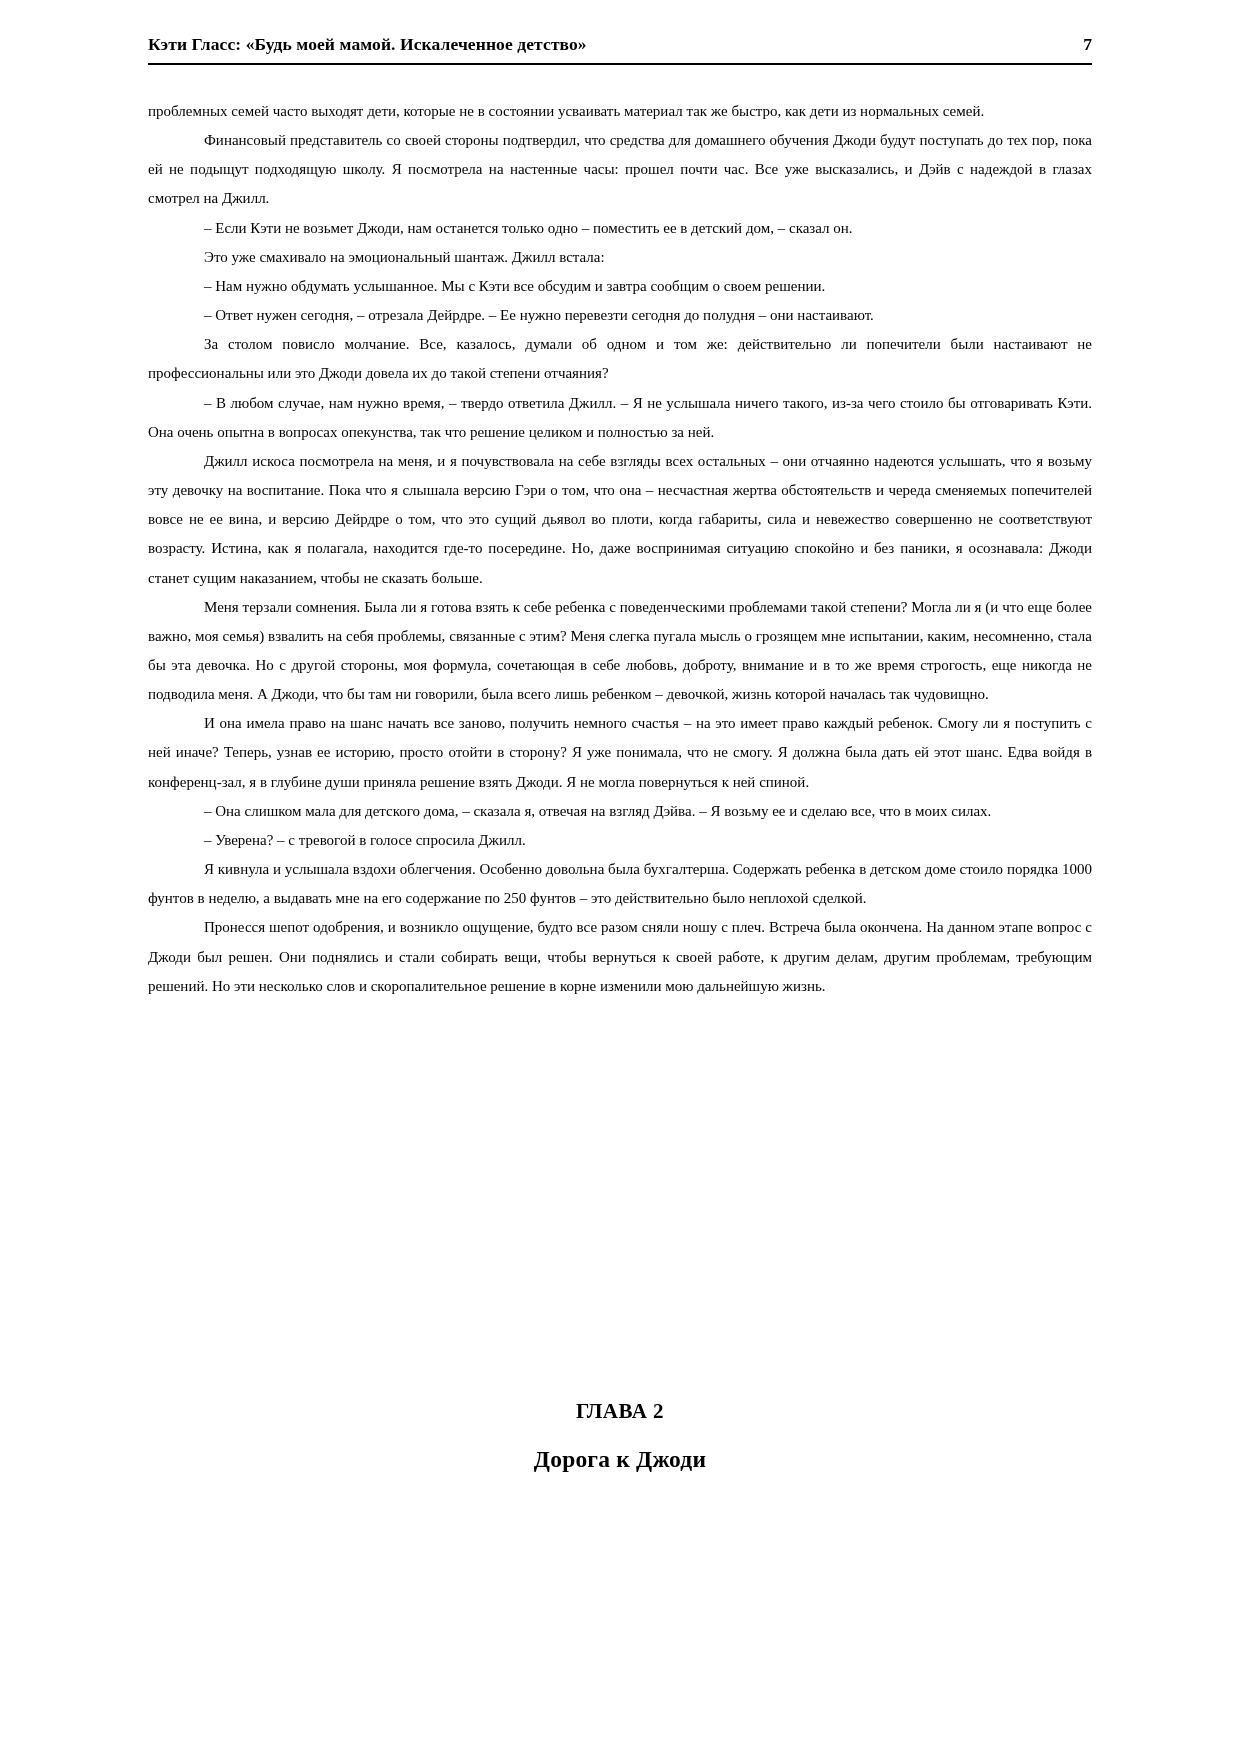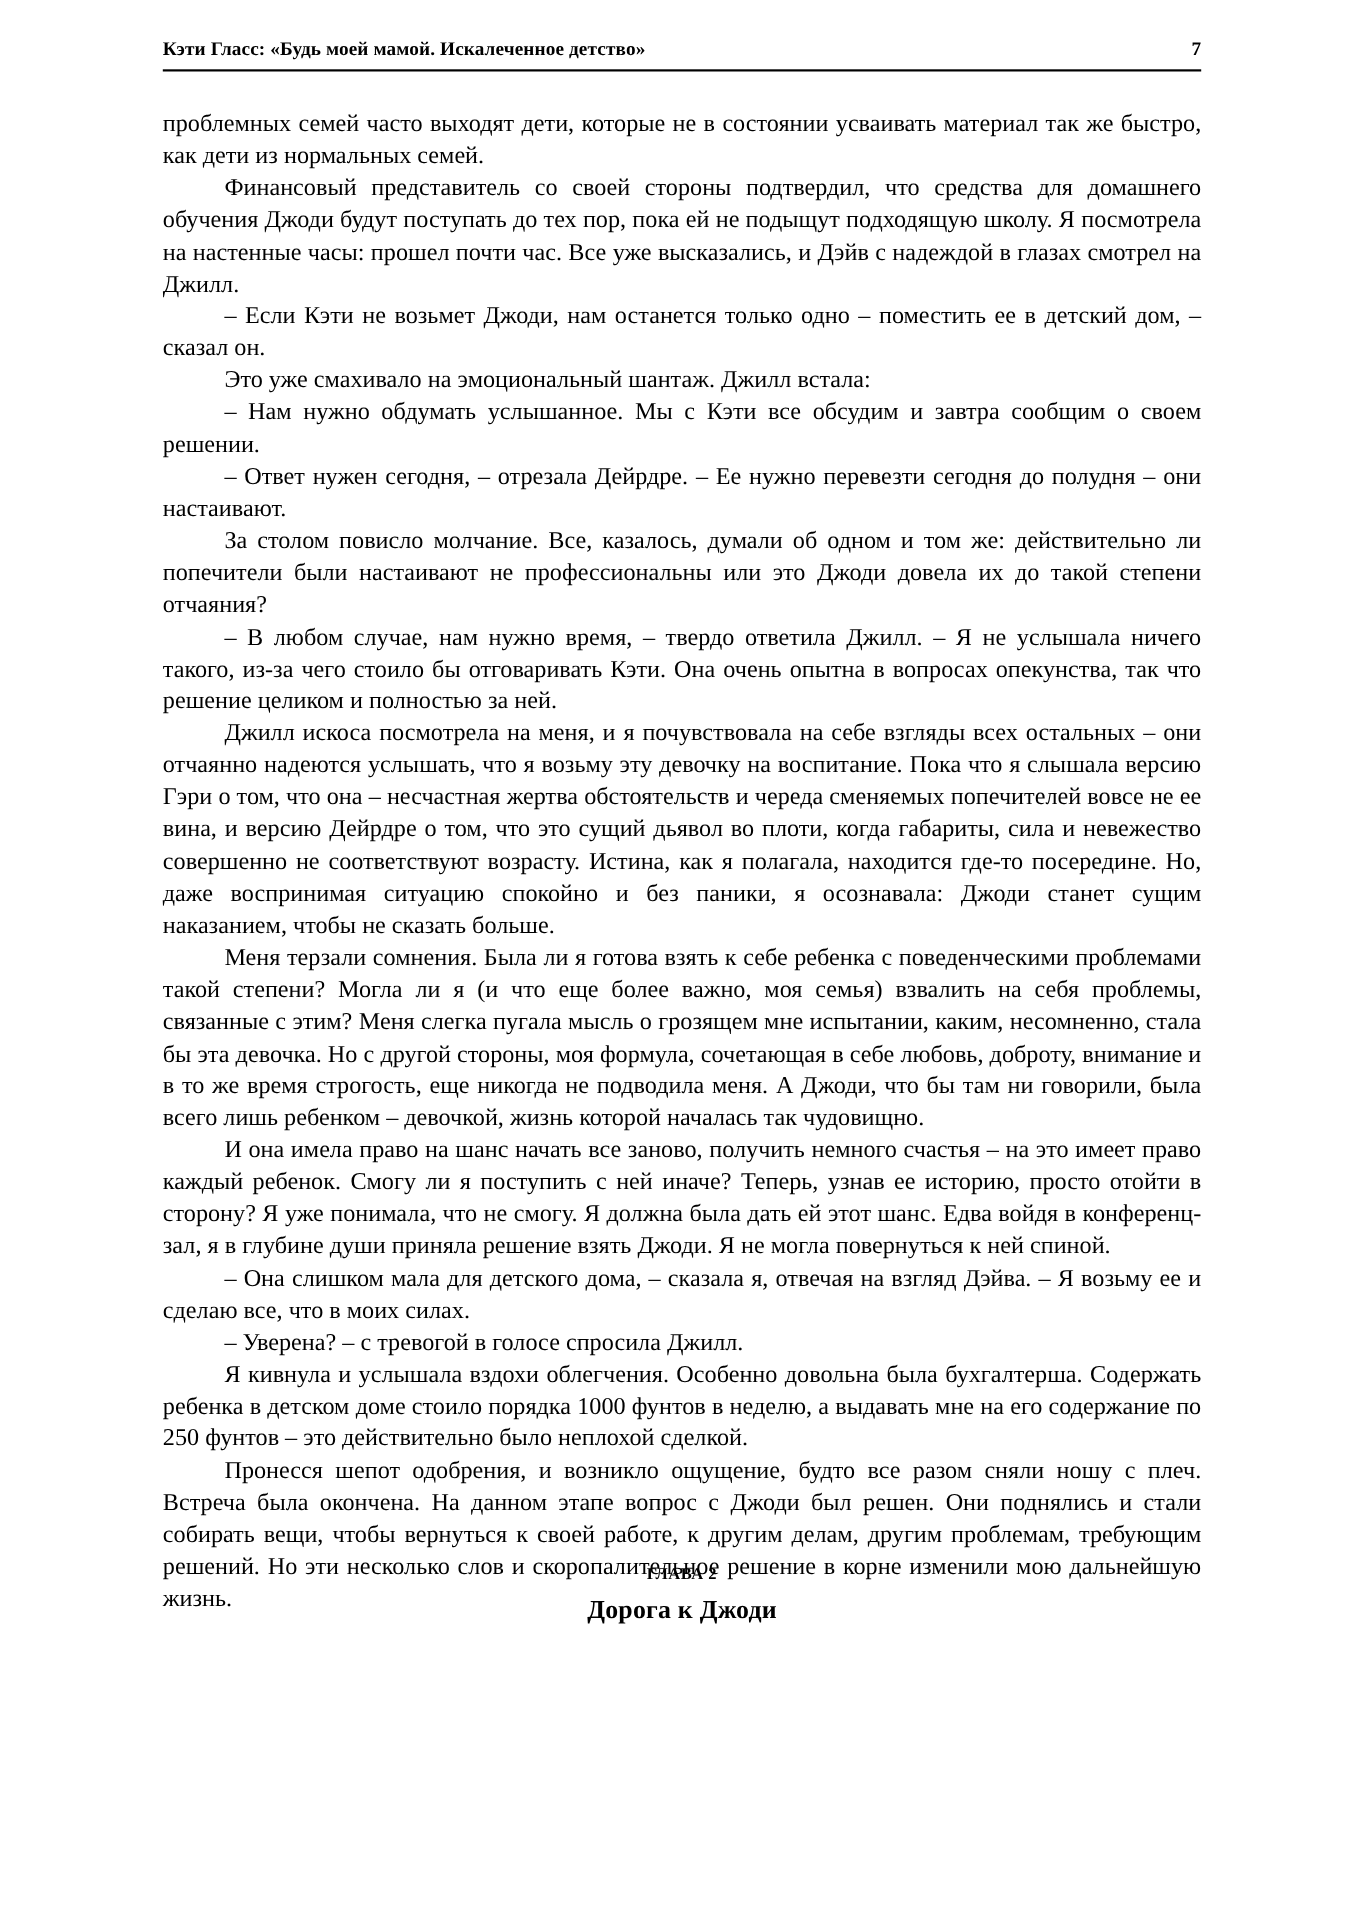--- a/index.html
+++ b/index.html
@@ -53,50 +53,50 @@
     background: #000000;
   }
   .body-col {
     position: absolute;
     left: 148px;
     top: 97px;
     width: 944px;
   }
   p.para {
     margin: 0;
-    font-size: 22px;
+    font-size: 15px;
     line-height: 29.15px;
     text-align: justify;
     text-justify: inter-word;
     text-indent: 56px;
     hyphens: none;
     word-spacing: 0px;
   }
   p.para.noindent {
     text-indent: 0;
   }
   .chapter {
     position: absolute;
     left: 148px;
     top: 1395px;
     width: 944px;
     text-align: center;
   }
   .chapter-num {
-    font-size: 15px;
+    font-size: 21px;
     font-weight: bold;
     line-height: 33px;
     letter-spacing: 0.5px;
-    margin-top: 20px;
   }
   .chapter-title {
     font-size: 23.5px;
     font-weight: bold;
     line-height: 33px;
     letter-spacing: 0.2px;
+    margin-top: 15px;
   }
 </style>
 </head>
 <body>
 
 <div class="page">
 
   <div class="header">
     <div class="header-title">Кэти Гласс: «Будь моей мамой. Искалеченное детство»</div>
     <div class="header-pageno">7</div>

